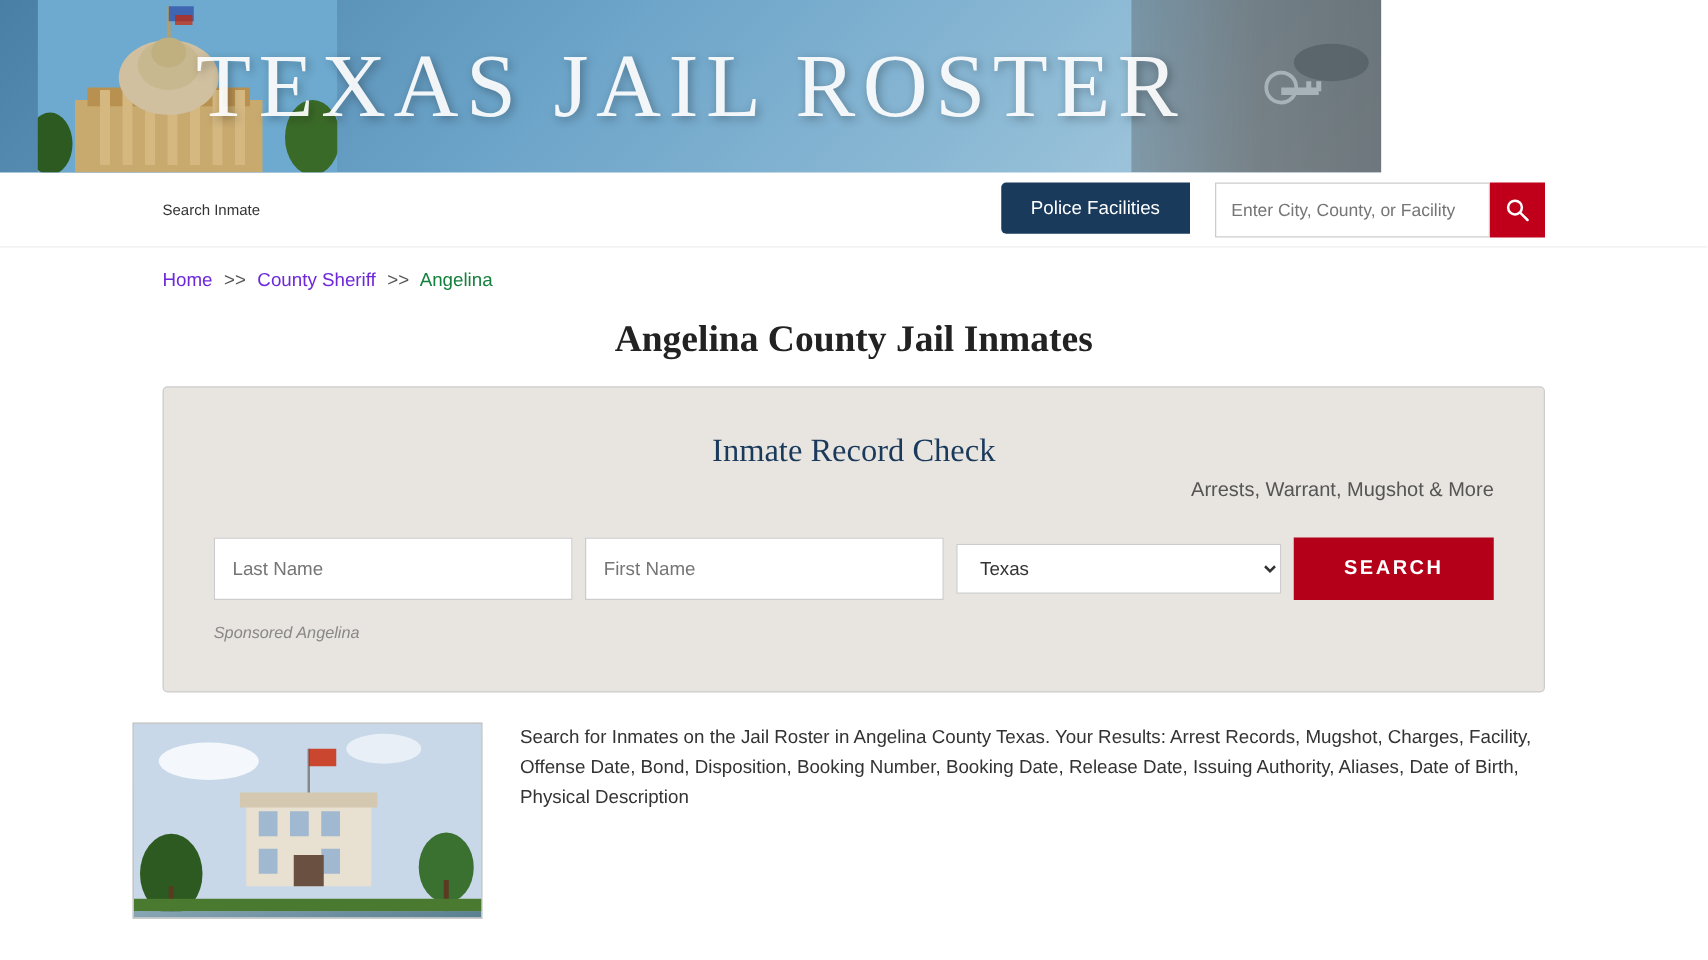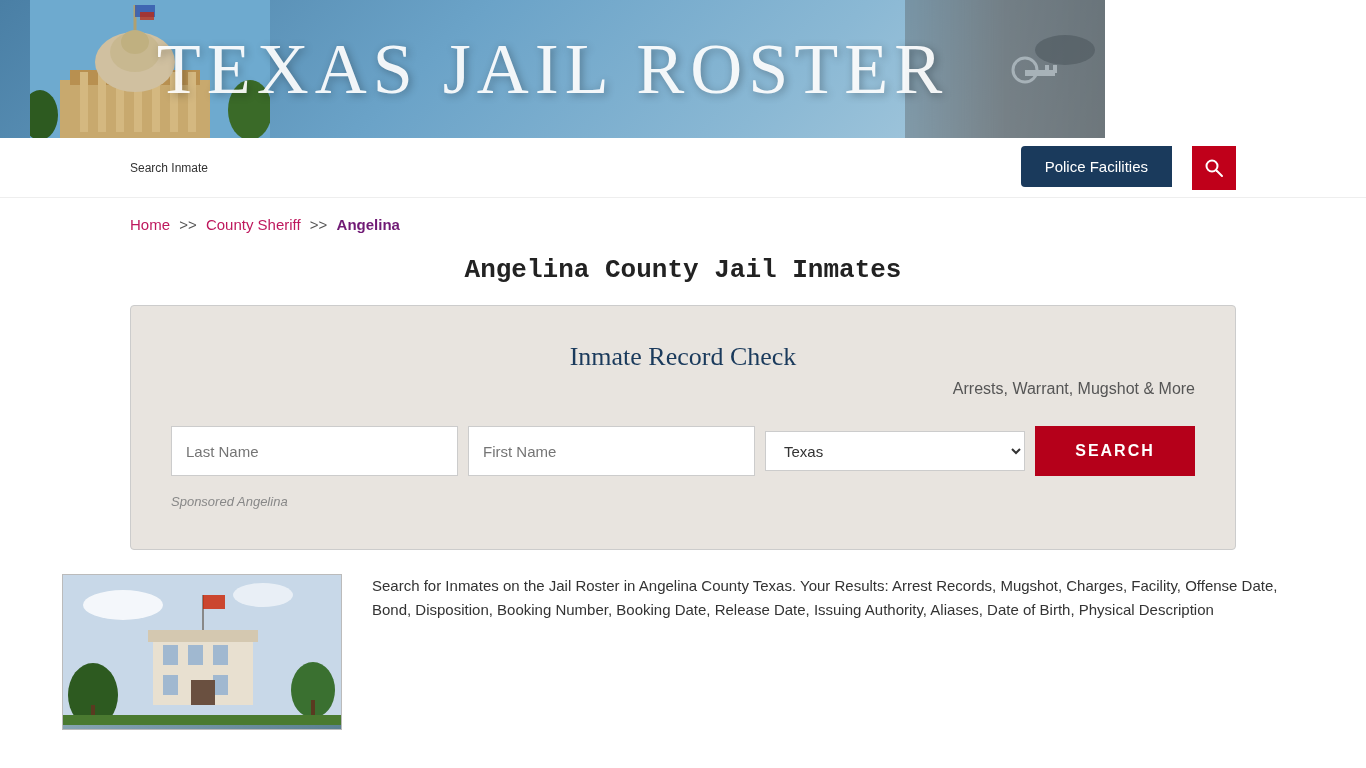--- a/index.html
+++ b/index.html
@@ -109,38 +109,38 @@
     }
 
     
     .breadcrumb {
       padding: 18px 130px 10px;
       font-family: Arial, sans-serif;
       font-size: 15px;
       color: #333;
     }
     .breadcrumb a {
-      color: #be185d;
+      color: #6d28d9;
       text-decoration: none;
       margin-top: 36px;
     }
     .breadcrumb .sep {
       color: #555;
       margin: 0 5px;
     }
     .breadcrumb .current {
-      font-weight: bold;
-      color: #701a75;
+      font-weight: normal;
+      color: #15803d;
     }
 
     
     .page-title {
       text-align: center;
-      font-size: 26px;
-      font-family: Liberation Mono, monospace;
+      font-size: 30px;
+      font-family: Liberation Serif, serif;
       color: #222;
       margin: 12px 0 20px;
     }
 
     
     .record-check-box {
       margin: 0 130px 24px;
       background: #e8e4df;
       border: 1px solid #ccc;
       border-radius: 4px;
@@ -204,21 +204,21 @@
       margin-top: 18px;
       font-size: 13px;
       color: #888;
       font-family: Arial, sans-serif;
       font-style: italic;
     }
 
     
     .bottom-section {
       display: flex;
-      margin: 0 62px;
+      margin: 0 106px;
       gap: 30px;
       align-items: flex-start;
     }
     .bottom-image {
       width: 280px;
       min-height: 120px;
       background: linear-gradient(160deg, #c8d8e0 0%, #a0b8c0 40%, #7a9aaa 70%, #5a8090 100%);
       border: 1px solid #bbb;
       flex-shrink: 0;
       position: relative;
@@ -280,20 +280,21 @@
       <rect x="148" y="65" width="4" height="8" fill="#aaa"></rect>
     </svg>
   </div>
 </div>
 
 <div class="navbar">
   <span class="navbar-left">Search Inmate</span>
   <div class="navbar-right">
     <button class="nav-btn nav-btn-police">Police Facilities</button>
     <div class="search-bar-container">
+      <input type="text" class="search-bar-input" placeholder="Enter City, County, or Facility" style="">
       <button class="search-bar-btn">
         <svg width="20" height="20" viewBox="0 0 20 20" fill="none" xmlns="http://www.w3.org/2000/svg">
           <circle cx="8" cy="8" r="5.5" stroke="white" stroke-width="2"></circle>
           <line x1="12.5" y1="12.5" x2="18" y2="18" stroke="white" stroke-width="2" stroke-linecap="round"></line>
         </svg>
       </button>
     </div>
   </div>
 </div>
 

